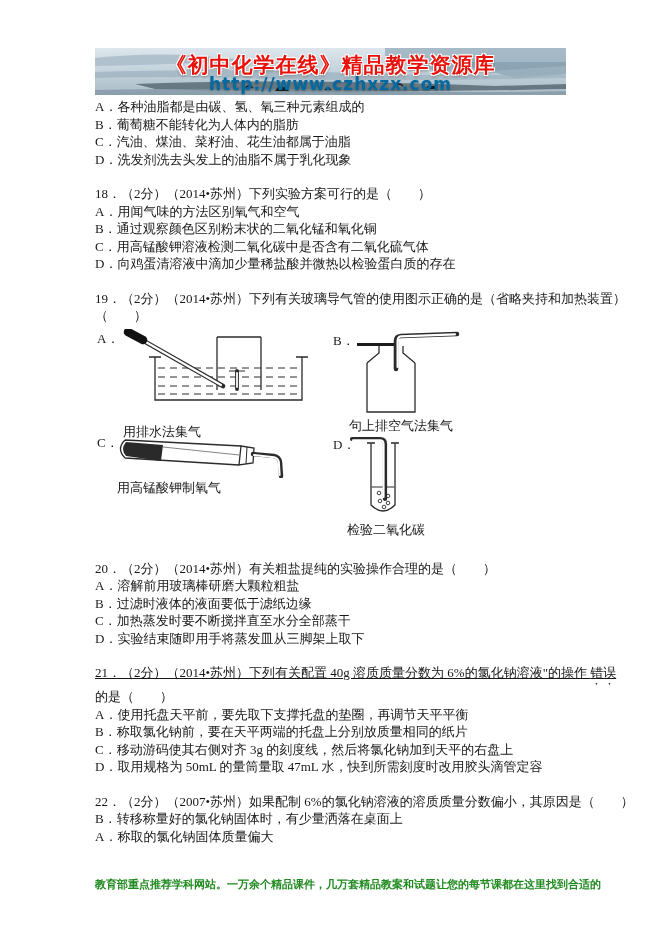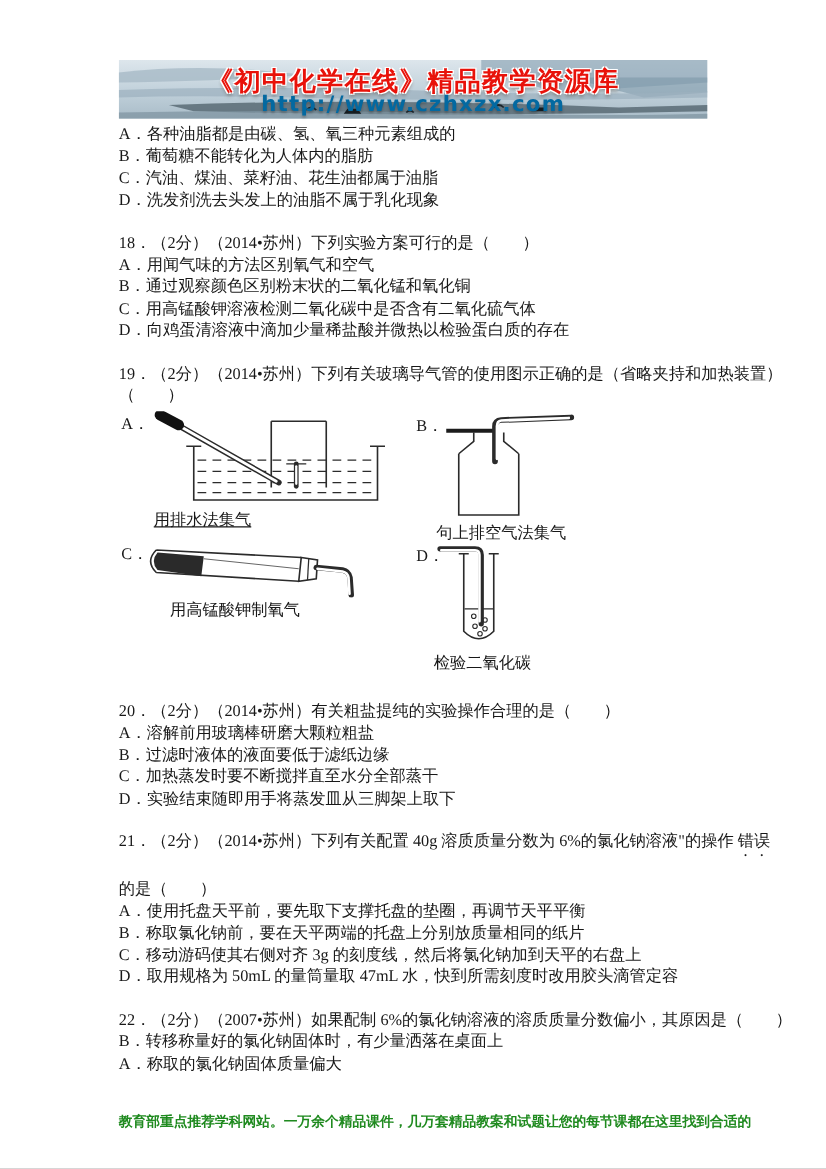--- a/index.html
+++ b/index.html
@@ -16,31 +16,31 @@
   .banner-url{position:absolute;left:50%;top:26px;transform:translateX(-50%);white-space:nowrap;
     font-family:"DejaVu Sans",sans-serif;font-size:17px;font-weight:bold;color:#0369a1;letter-spacing:1px;
     text-shadow:0 1px 2px rgba(40,40,40,.35);}
 
   
   .line{font-size:13px;line-height:17.5px;white-space:nowrap;}
   .block{margin-top:17px;}
   .first-block{margin-top:3px;}
   .emph{-webkit-text-emphasis:dot;-webkit-text-emphasis-position:under;
         text-emphasis:dot;text-emphasis-position:under left;}
-  .emph-line{margin-bottom:14px;}
+  .emph-line{margin-bottom:0;text-decoration:underline;}
 
   
   .figures{position:relative;height:214px;margin-top:4px;}
   .fig{position:absolute;}
   .fig .fig-label{position:absolute;font-size:13px;line-height:15px;}
   .fig .fig-caption{position:absolute;font-size:13px;white-space:nowrap;}
   .fig svg{position:absolute;}
-  .figA{left:2px;top:0;}   .figA .fig-label{left:0;top:2px;} .figA svg{left:18px;top:0;} .figA .fig-caption{left:26px;top:78px;text-decoration:underline;}
+  .figA{left:2px;top:0;}   .figA .fig-label{left:0;top:2px;} .figA svg{left:18px;top:0;} .figA .fig-caption{left:26px;top:94px;}
   .figB{left:238px;top:2px;}.figB .fig-label{left:0;top:2px;} .figB svg{left:16px;top:0;} .figB .fig-caption{left:16px;top:86px;}
-  .figC{left:2px;top:104px;}.figC .fig-label{left:0;top:2px;} .figC svg{left:16px;top:0;} .figC .fig-caption{left:20px;top:46px;margin-left:19px;}
+  .figC{left:2px;top:104px;}.figC .fig-label{left:0;top:2px;} .figC svg{left:16px;top:0;} .figC .fig-caption{left:20px;top:46px;}
   .figD{left:238px;top:106px;}.figD .fig-label{left:0;top:2px;} .figD svg{left:16px;top:0;} .figD .fig-caption{left:14px;top:86px;}
 
   .diagram{stroke:#2b2b2b;fill:none;stroke-width:1.3;}
   .tube-outer{stroke:#2b2b2b;fill:none;stroke-linecap:round;stroke-linejoin:round;}
   .tube-inner{stroke:#ffffff;fill:none;stroke-linecap:round;stroke-linejoin:round;}
 
   
   .footer{margin-top:31px;font-size:11px;font-weight:bold;color:#1f8a1f;line-height:17.5px;}
   .footer .line{font-size:11px;}
 </style>

